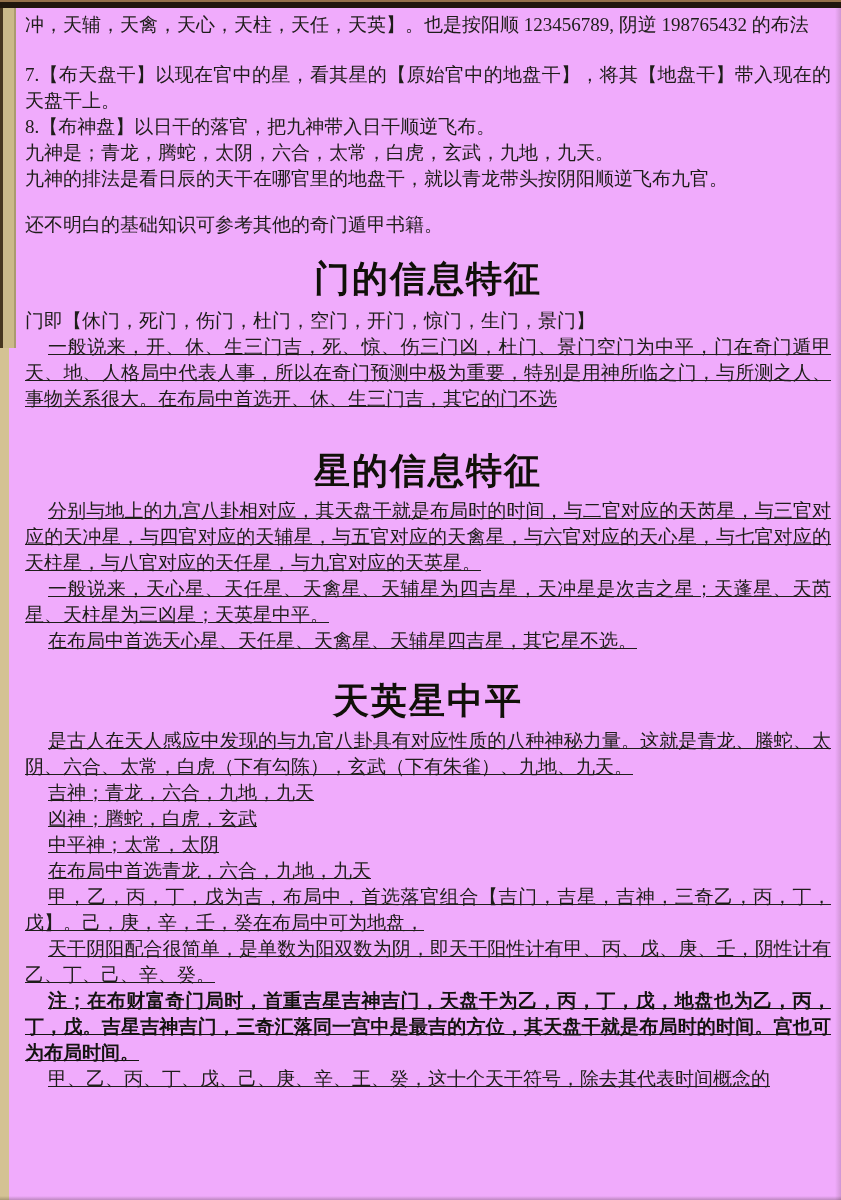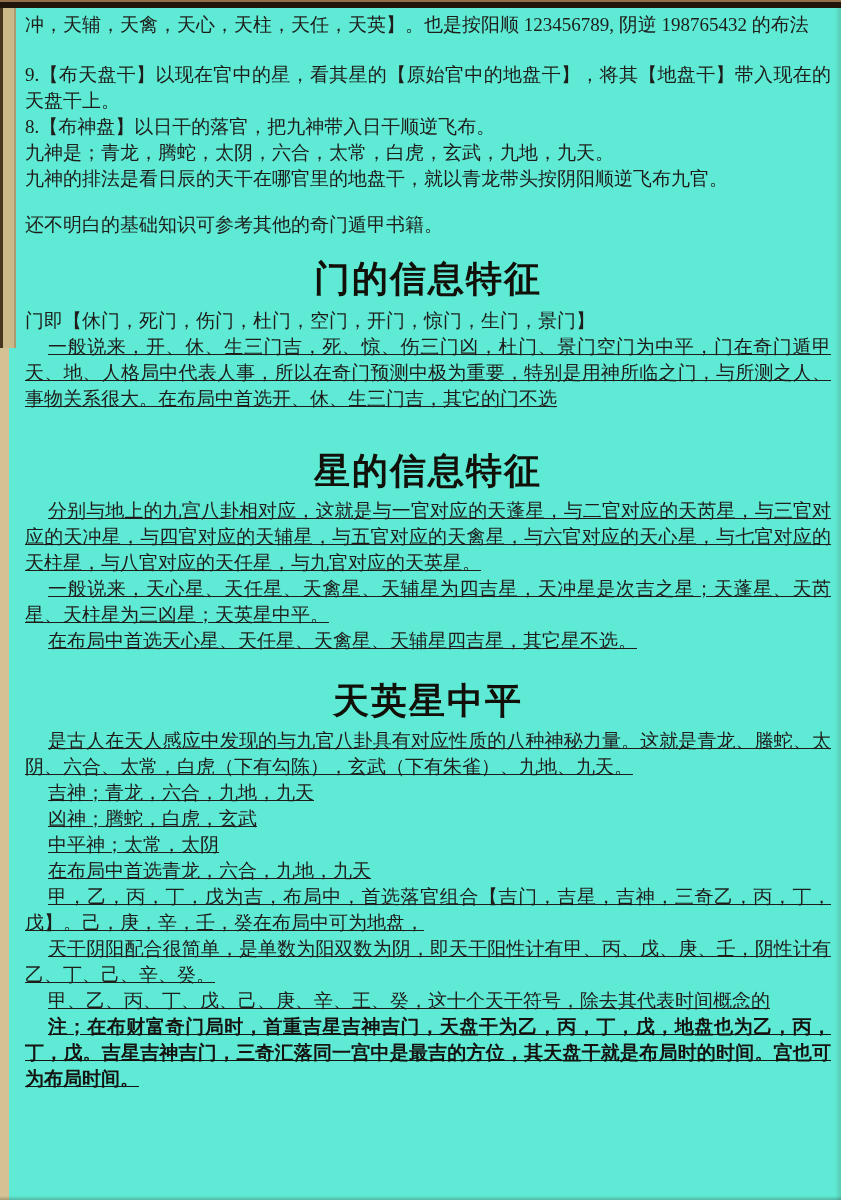--- a/index.html
+++ b/index.html
@@ -8,21 +8,21 @@
     background: #faf9f6;
     width: 841px;
     height: 1200px;
     overflow: hidden;
     font-family: "Liberation Serif", "DejaVu Serif", serif;
   }
   .page {
     position: relative;
     width: 841px;
     height: 1200px;
-    background: #5eead4;
+    background: #f0abfc;
     overflow: hidden;
   }
   
   .edge-top {
     position: absolute; top: 0; left: 0; right: 0; height: 8px;
     background: linear-gradient(to bottom, #93704a 0px, #93704a 2px, #20160d 2px, #20160d 100%);
     z-index: 5;
   }
   .edge-left {
     position: absolute; top: 0; left: 0; bottom: 0; width: 9px;
@@ -84,40 +84,40 @@
 <div class="page">
   <div class="edge-top"></div>
   <div class="edge-left"></div>
   <div class="edge-left-top"></div>
   <div class="edge-right"></div>
   <div class="edge-bottom"></div>
 
   <div class="content">
 
     <p class="p">冲，天辅，天禽，天心，天柱，天任，天英】。也是按阳顺 123456789, 阴逆 198765432 的布法</p>
-    <p class="p mt24">9.【布天盘干】以现在官中的星，看其星的【原始官中的地盘干】，将其【地盘干】带入现在的天盘干上。</p>
+    <p class="p mt24">7.【布天盘干】以现在官中的星，看其星的【原始官中的地盘干】，将其【地盘干】带入现在的天盘干上。</p>
     <p class="p">8.【布神盘】以日干的落官，把九神带入日干顺逆飞布。</p>
     <p class="p">九神是；青龙，腾蛇，太阴，六合，太常，白虎，玄武，九地，九天。</p>
     <p class="p">九神的排法是看日辰的天干在哪官里的地盘干，就以青龙带头按阴阳顺逆飞布九官。</p>
     <p class="p mt20">还不明白的基础知识可参考其他的奇门遁甲书籍。</p>
 
     <h2 class="h h1">门的信息特征</h2>
     <p class="p">门即【休门，死门，伤门，杜门，空门，开门，惊门，生门，景门】</p>
     <p class="p ind">一般说来，开、休、生三门吉，死、惊、伤三门凶，杜门、景门空门为中平，门在奇门遁甲天、地、人格局中代表人事，所以在奇门预测中极为重要，特别是用神所临之门，与所测之人、事物关系很大。在布局中首选开、休、生三门吉，其它的门不选</p>
 
     <h2 class="h h2">星的信息特征</h2>
-    <p class="p ind">分别与地上的九宫八卦相对应，这就是与一官对应的天蓬星，与二官对应的天芮星，与三官对应的天冲星，与四官对应的天辅星，与五官对应的天禽星，与六官对应的天心星，与七官对应的天柱星，与八官对应的天任星，与九官对应的天英星。</p>
+    <p class="p ind">分别与地上的九宫八卦相对应，其天盘干就是布局时的时间，与二官对应的天芮星，与三官对应的天冲星，与四官对应的天辅星，与五官对应的天禽星，与六官对应的天心星，与七官对应的天柱星，与八官对应的天任星，与九官对应的天英星。</p>
     <p class="p ind">一般说来，天心星、天任星、天禽星、天辅星为四吉星，天冲星是次吉之星；天蓬星、天芮星、天柱星为三凶星；天英星中平。</p>
     <p class="p ind">在布局中首选天心星、天任星、天禽星、天辅星四吉星，其它星不选。</p>
 
     <h2 class="h h3">天英星中平</h2>
     <p class="p ind">是古人在天人感应中发现的与九官八卦具有对应性质的八种神秘力量。这就是青龙、螣蛇、太阴、六合、太常，白虎（下有勾陈），玄武（下有朱雀）、九地、九天。</p>
     <p class="p ind">吉神；青龙，六合，九地，九天</p>
     <p class="p ind">凶神；腾蛇，白虎，玄武</p>
     <p class="p ind">中平神；太常，太阴</p>
     <p class="p ind">在布局中首选青龙，六合，九地，九天</p>
     <p class="p ind">甲，乙，丙，丁，戊为吉，布局中，首选落官组合【吉门，吉星，吉神，三奇乙，丙，丁，戊】。己，庚，辛，壬，癸在布局中可为地盘，</p>
     <p class="p ind">天干阴阳配合很简单，是单数为阳双数为阴，即天干阳性计有甲、丙、戊、庚、壬，阴性计有乙、丁、己、辛、癸。</p>
+    <p class="p ind bold">注；在布财富奇门局时，首重吉星吉神吉门，天盘干为乙，丙，丁，戊，地盘也为乙，丙，丁，戊。吉星吉神吉门，三奇汇落同一宫中是最吉的方位，其天盘干就是布局时的时间。宫也可为布局时间。</p>
     <p class="p ind">甲、乙、丙、丁、戊、己、庚、辛、王、癸，这十个天干符号，除去其代表时间概念的</p>
-    <p class="p ind bold">注；在布财富奇门局时，首重吉星吉神吉门，天盘干为乙，丙，丁，戊，地盘也为乙，丙，丁，戊。吉星吉神吉门，三奇汇落同一宫中是最吉的方位，其天盘干就是布局时的时间。宫也可为布局时间。</p>
 
   </div>
 </div>
 
 </body></html>

